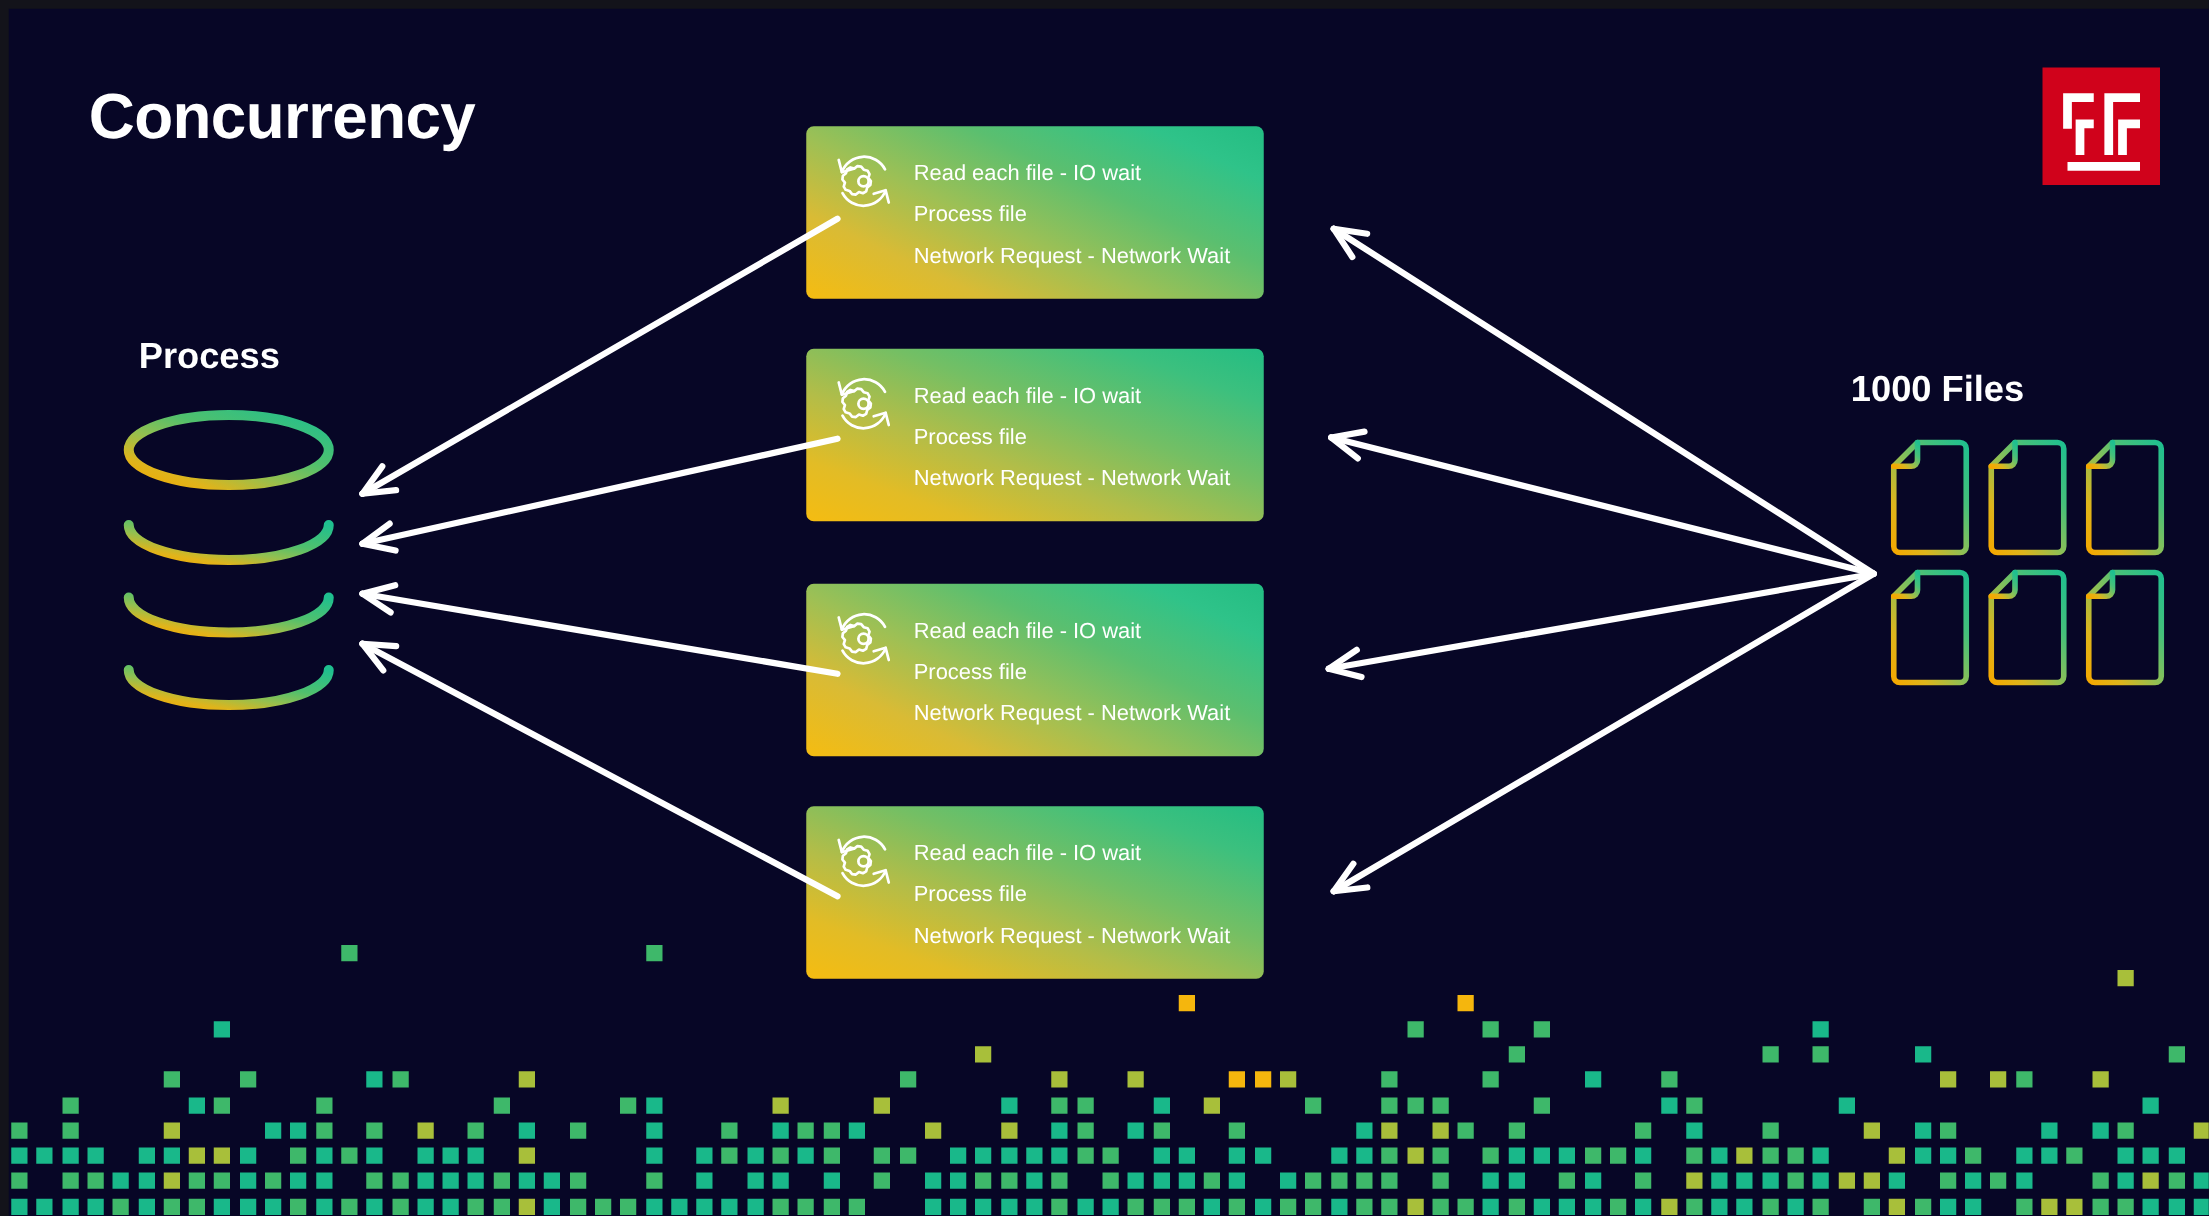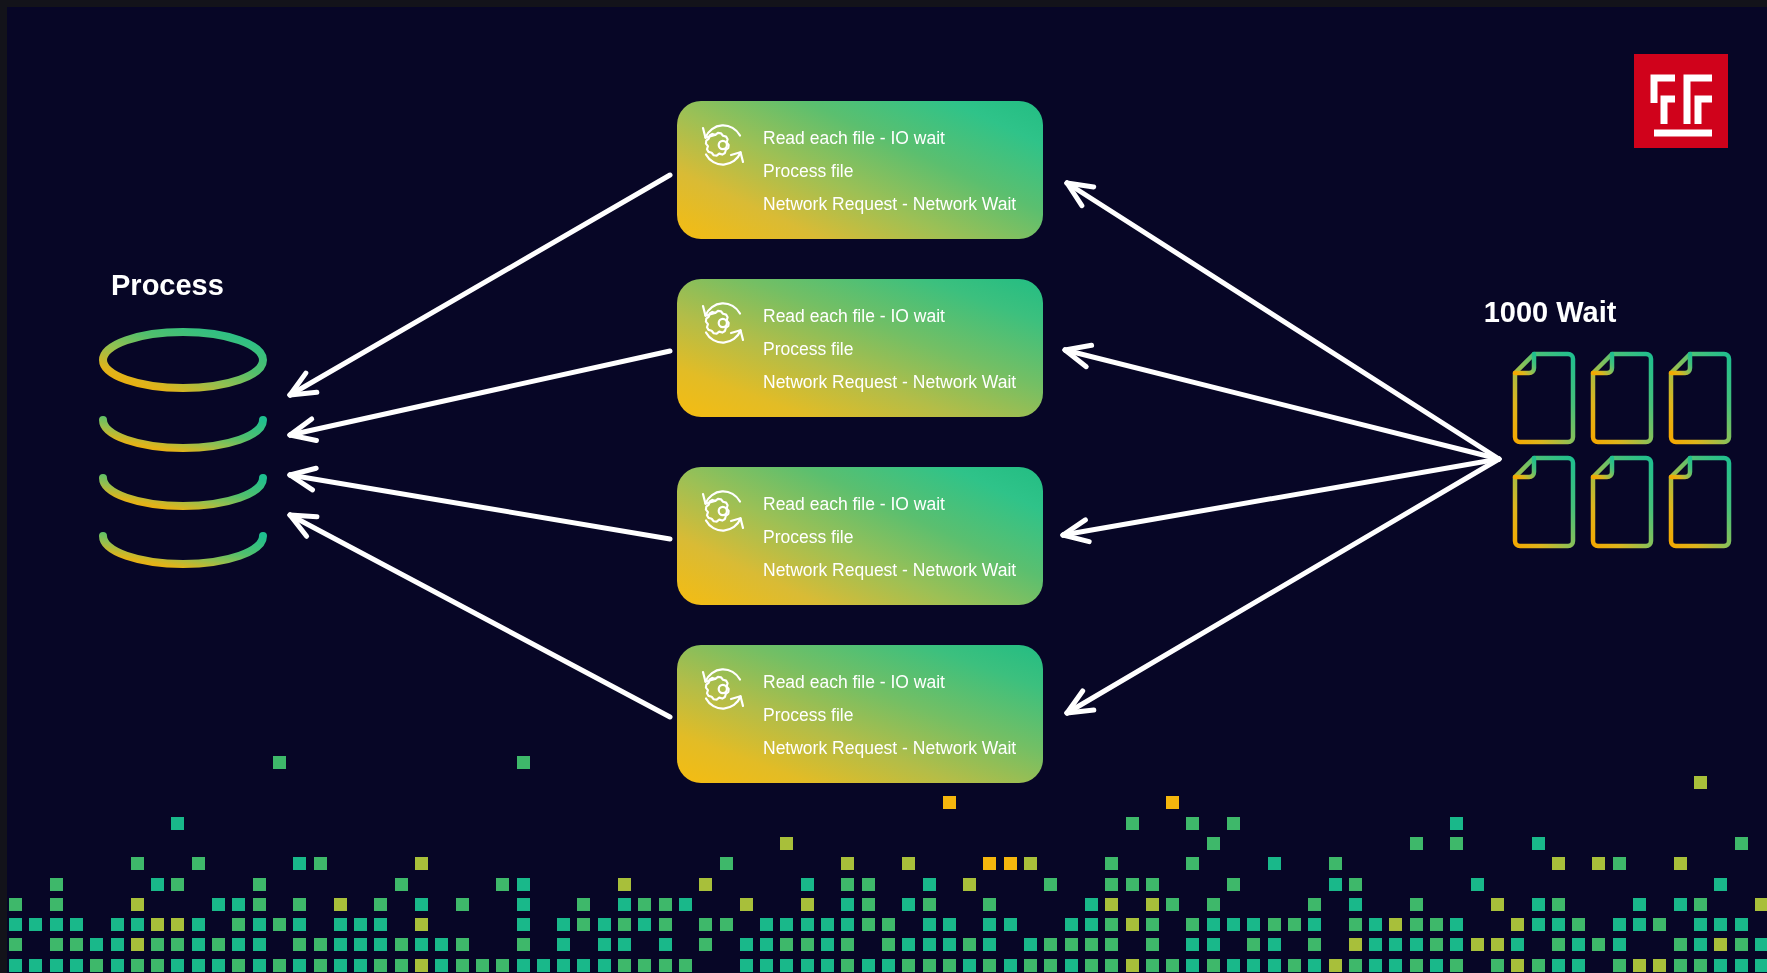--- a/index.html
+++ b/index.html
@@ -67,23 +67,23 @@
     grid-template-columns: repeat(3, 76px);
     grid-template-rows: repeat(2, 104px);
     column-gap: 2px;
     row-gap: 0px;
   }
   .file-icon { width: 64px; height: 94px; }
 
   
   .card {
     position: absolute;
-    left: 670px;
+    left: 638px;
     width: 366px; height: 138px;
-    border-radius: 24px;
+    border-radius: 6px;
     background: linear-gradient(205deg,
         #23bd83 0%,
         #2fc389 14%,
         #5bbf6f 36%,
         #9dc055 58%,
         #d9bb35 78%,
         #f5bc11 100%);
     display: flex;
     align-items: center;
   }
@@ -455,20 +455,21 @@
       <div class="px" style="left: 1179px; top: 810px; width: 13px; height: 13px; background: rgb(62, 184, 106);"></div>
       <div class="px" style="left: 1220px; top: 810px; width: 13px; height: 13px; background: rgb(62, 184, 106);"></div>
       <div class="px" style="left: 1443px; top: 810px; width: 13px; height: 13px; background: rgb(25, 184, 138);"></div>
       <div class="px" style="left: 936px; top: 789px; width: 13px; height: 13px; background: rgb(245, 182, 13);"></div>
       <div class="px" style="left: 1159px; top: 789px; width: 13px; height: 13px; background: rgb(245, 182, 13);"></div>
       <div class="px" style="left: 1687px; top: 769px; width: 13px; height: 13px; background: rgb(168, 191, 58);"></div>
       <div class="px" style="left: 266px; top: 749px; width: 13px; height: 13px; background: rgb(62, 184, 106);"></div>
       <div class="px" style="left: 510px; top: 749px; width: 13px; height: 13px; background: rgb(62, 184, 106);"></div>
     </div>
 
+  <div id="title">Concurrency</div>
 
   <div id="logo">
     <svg viewBox="0 0 94 94" width="94" height="94" aria-hidden="true">
       <g fill="none" stroke="#ffffff" stroke-width="7">
         <path d="M41 24 H20 V49"></path>
         <path d="M41 45 H30 V70"></path>
         <path d="M78 24 H53 V70"></path>
         <path d="M78 45 H64 V70"></path>
         <path d="M20 79 H78"></path>
       </g>
@@ -491,21 +492,21 @@
         <ellipse cx="88" cy="36" rx="80" ry="28"></ellipse>
         <path d="M8 36 V212"></path>
         <path d="M168 36 V212"></path>
         <path d="M8 212 a80 28 0 0 0 160 0"></path>
         <path d="M8 96 a80 28 0 0 0 160 0"></path>
         <path d="M8 154 a80 28 0 0 0 160 0"></path>
       </g>
     </svg>
   </div>
 
-  <div id="files-label">1000 Wait</div>
+  <div id="files-label">1000 Files</div>
   <div id="files-grid">
 
   <div class="file-icon">
 <svg viewBox="0 0 64 94" width="64" height="94" aria-hidden="true">
   <defs>
     <linearGradient id="fg0" x1="0" y1="1" x2="1" y2="0">
       <stop offset="0%" stop-color="#f5a800"></stop>
       <stop offset="22%" stop-color="#ddb51c"></stop>
       <stop offset="48%" stop-color="#8ec055"></stop>
       <stop offset="72%" stop-color="#45c07a"></stop>

